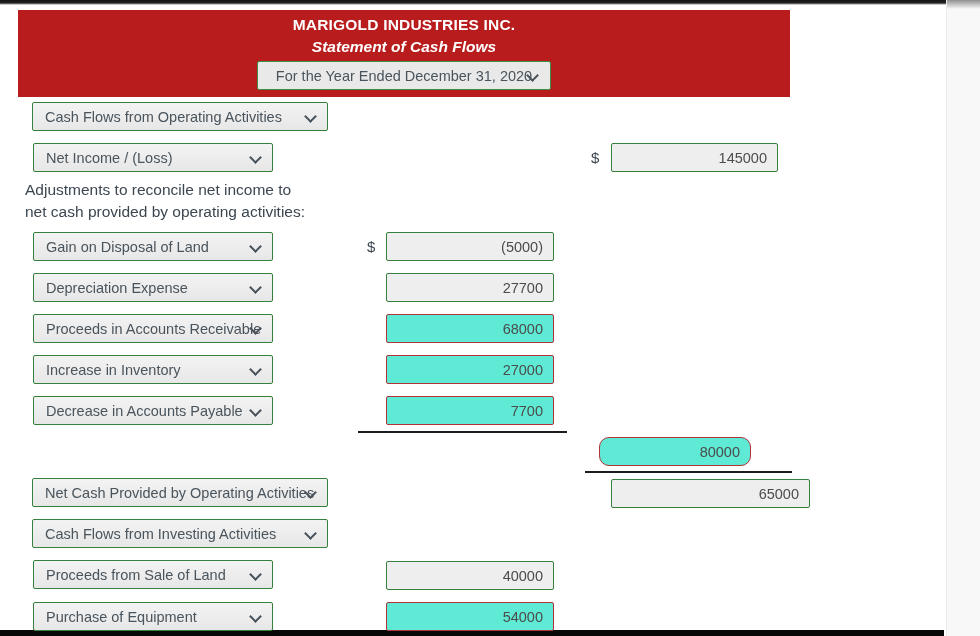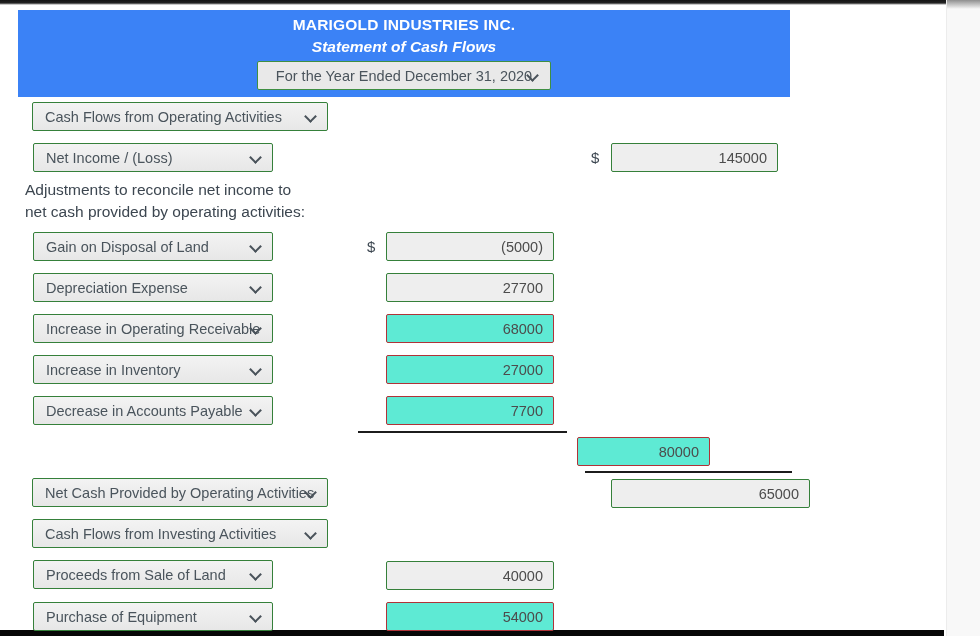--- a/index.html
+++ b/index.html
@@ -12,21 +12,21 @@
   .top-strip{position:absolute;left:0;top:0;width:946px;height:5px;
     background:linear-gradient(to bottom,#141414 0,#232323 60%,rgba(35,35,35,0) 100%);}
   .right-panel{position:absolute;left:946px;top:0;width:34px;height:636px;
     background:#f8f8f8;border-left:1px solid #ececec;box-sizing:border-box;}
   .right-panel::before{content:"";position:absolute;left:0;top:0;right:0;height:9px;
     background:linear-gradient(to bottom,#8f8f8f,rgba(248,248,248,0));}
   .bottom-bar{position:absolute;left:0;top:630px;width:944px;height:6px;background:#070707;}
 
   
   .masthead{position:absolute;left:18px;top:10px;width:772px;height:87px;
-    background:#3b82f6;color:#ffffff;}
+    background:#b91c1c;color:#ffffff;}
   .masthead .company{position:absolute;top:6px;left:0;width:100%;text-align:center;
     font-size:15.5px;font-weight:700;letter-spacing:.2px;}
   .masthead .statement{position:absolute;top:28px;left:0;width:100%;text-align:center;
     font-size:15.5px;font-weight:700;font-style:italic;}
   .period-select{position:absolute;left:239px;top:51px;width:294px;height:29px;
     box-sizing:border-box;background:#e9e9e9;border:1.5px solid #3f8f43;border-radius:2px;
     display:flex;align-items:center;justify-content:center;
     font-size:14.5px;color:#4a545c;cursor:pointer;}
 
   
@@ -92,39 +92,39 @@
   <span class="dollar" style="left:367px;top:238px;">$</span>
   <input class="num ok" style="left: 386px; top: 232px; width: 168px;" value="(5000)">
 
   <div class="sel" style="left:33px;top:273px;width:240px;">
     <span>Depreciation Expense</span>
     <span class="chev"></span>
   </div>
   <input class="num ok" style="left: 386px; top: 273px; width: 168px;" value="27700">
 
   <div class="sel" style="left:33px;top:314px;width:240px;">
-    <span>Increase in Operating Receivable</span>
+    <span>Proceeds in Accounts Receivable</span>
     <span class="chev"></span>
   </div>
   <input class="num bad" style="left: 386px; top: 314px; width: 168px;" value="68000">
 
   <div class="sel" style="left:33px;top:355px;width:240px;">
     <span>Increase in Inventory</span>
     <span class="chev"></span>
   </div>
   <input class="num bad" style="left: 386px; top: 355px; width: 168px;" value="27000">
 
   <div class="sel" style="left:33px;top:396px;width:240px;">
     <span>Decrease in Accounts Payable</span>
     <span class="chev"></span>
   </div>
   <input class="num bad" style="left: 386px; top: 396px; width: 168px;" value="7700">
 
   <div class="rule" style="left:358px;top:431px;width:209px;"></div>
-  <input class="num bad" style="left: 577px; top: 437px; width: 133px;" value="80000">
+  <input class="num bad" style="left: 599px; top: 437px; width: 152px; border-radius: 10px;" value="80000">
   <div class="rule" style="left:585px;top:471px;width:207px;"></div>
 
   <div class="sel" style="left:32px;top:478px;width:296px;">
     <span>Net Cash Provided by Operating Activities</span>
     <span class="chev"></span>
   </div>
   <input class="num ok" style="left: 611px; top: 479px; width: 199px;" value="65000">
 
   <div class="sel" style="left:32px;top:519px;width:296px;">
     <span>Cash Flows from Investing Activities</span>

